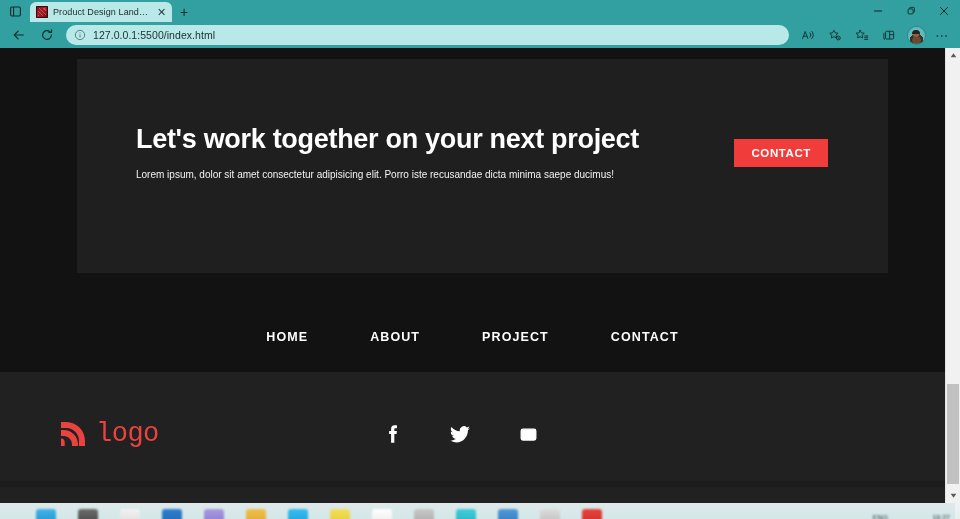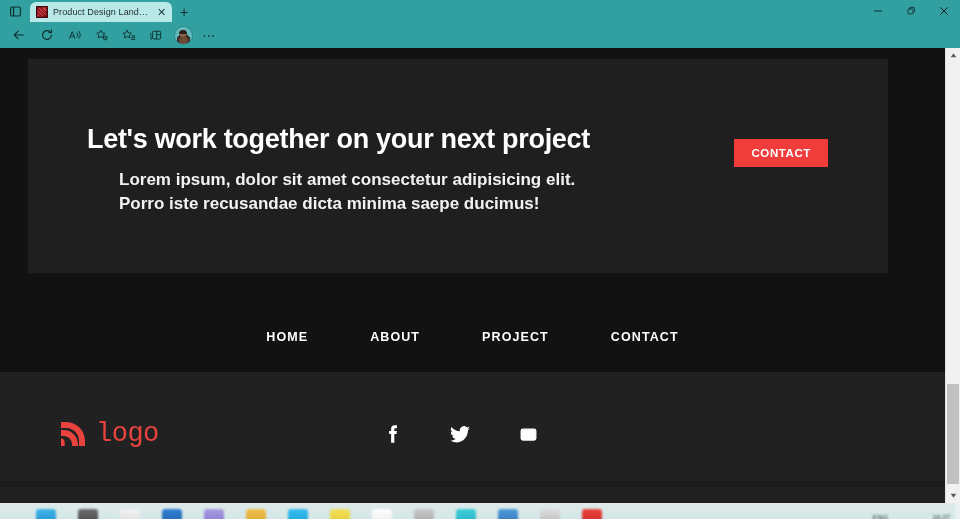--- a/index.html
+++ b/index.html
@@ -99,32 +99,32 @@
   .dots-btn { width: 24px; height: 22px; display:flex; align-items:center; justify-content:center;
     font-size: 13px; color:#123; letter-spacing: .5px; line-height: 1; }
 
   
   .viewport {
     position: absolute; left: 0; top: 48px; width: 960px; height: 455px;
     background: #121212; overflow: hidden;
   }
   .page-content { width: 945px; height: 455px; position: relative; background:#121212; }
 
-  .hero-wrap { padding: 11px 57px 0 28px; }
+  .hero-wrap { padding: 11px 57px 0 77px; }
   .hero {
     background: #1f1f1f; height: 214px; position: relative;
   }
   .hero-text { position: absolute; left: 59px; top: 66px; width: 545px; }
   .hero-h1 {
     font-size: 27px; font-weight: bold; color: #ffffff;
     letter-spacing: -.3px; line-height: 1.1;
   }
   .hero-p {
-    margin-top: 13px; font-size: 17px; font-weight: bold;
-    color: #f2f2f2; line-height: 1.45; width: 500px; margin-left: 32px;
+    margin-top: 13px; font-size: 10px; font-weight: normal;
+    color: #f2f2f2; line-height: 1.45; width: 500px;
   }
   .contact-btn {
     position: absolute; right: 60px; top: 80px;
     background: #f13c3c; color: #ffffff;
     font-size: 11.5px; font-weight: bold; letter-spacing: .6px;
     padding: 8px 17px; border: none; display: inline-block;
   }
 
   .nav {
     display: flex; justify-content: center; gap: 62px;
@@ -235,20 +235,28 @@
           <polyline points="7,3.5 2.6,8 7,12.5"></polyline>
       </svg>
     </div>
     <div class="tb-btn">
       <svg viewBox="0 0 16 16" fill="none" stroke="#0f2d2d" stroke-width="1.3" stroke-linecap="round">
         <path d="M13 8a5 5 0 1 1-1.6-3.7"></path>
           <polyline points="13.2,2 13.2,5 10.2,5" stroke-linejoin="round"></polyline>
       </svg>
     </div>
 
+    <div class="omnibox">
+      <svg class="info-ic" viewBox="0 0 16 16" fill="none" stroke="#2b4a48" stroke-width="1.2">
+        <circle cx="8" cy="8" r="6.2"></circle>
+          <line x1="8" y1="7.2" x2="8" y2="11.2"></line>
+          <circle cx="8" cy="4.9" r=".7" fill="#2b4a48" stroke="none"></circle>
+      </svg>
+      <span class="url-text" title="127.0.0.1:5500/index.html">127.0.0.1:5500/index.html</span>
+    </div>
 
     <div class="tb-right">
       <div class="tb-btn">
         <svg viewBox="0 0 18 16" fill="none" stroke="#0f2d2d" stroke-width="1.15" stroke-linecap="round">
           <path d="M2 12.5 5.4 3.6 8.8 12.5"></path>
             <line x1="3.2" y1="9.6" x2="7.6" y2="9.6"></line>
           <path d="M11.6 5.2a4 4 0 0 1 0 5.6"></path>
             <path d="M13.9 3.3a6.6 6.6 0 0 1 0 9.4"></path>
         </svg>
       </div>

